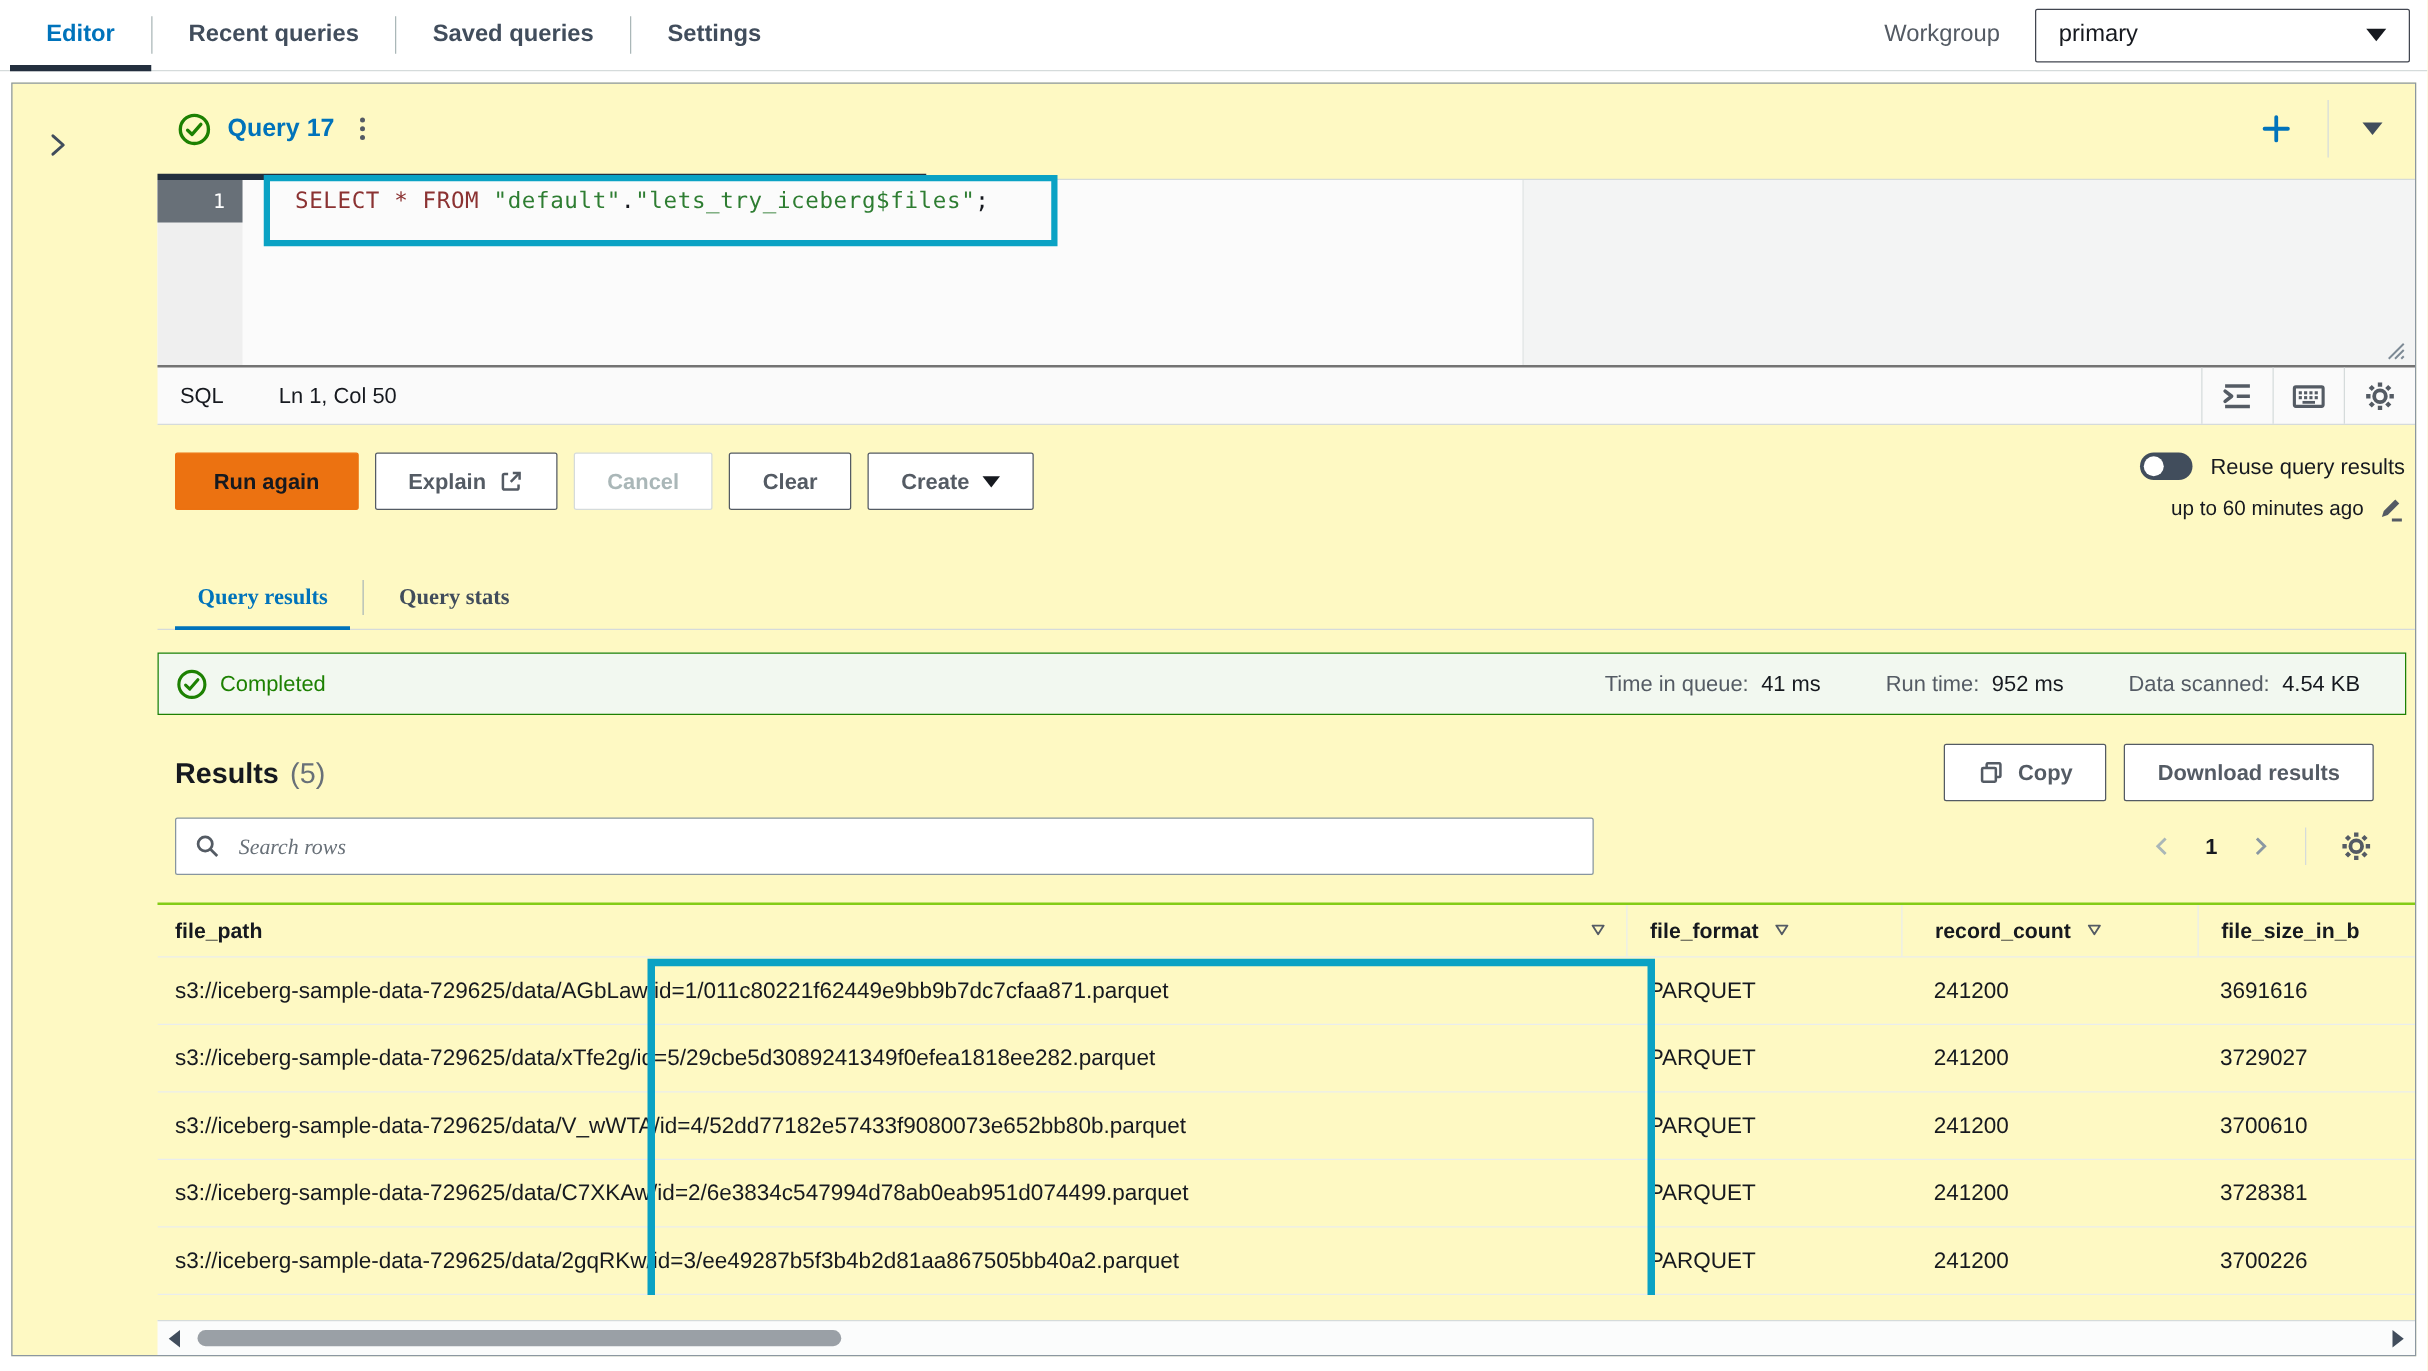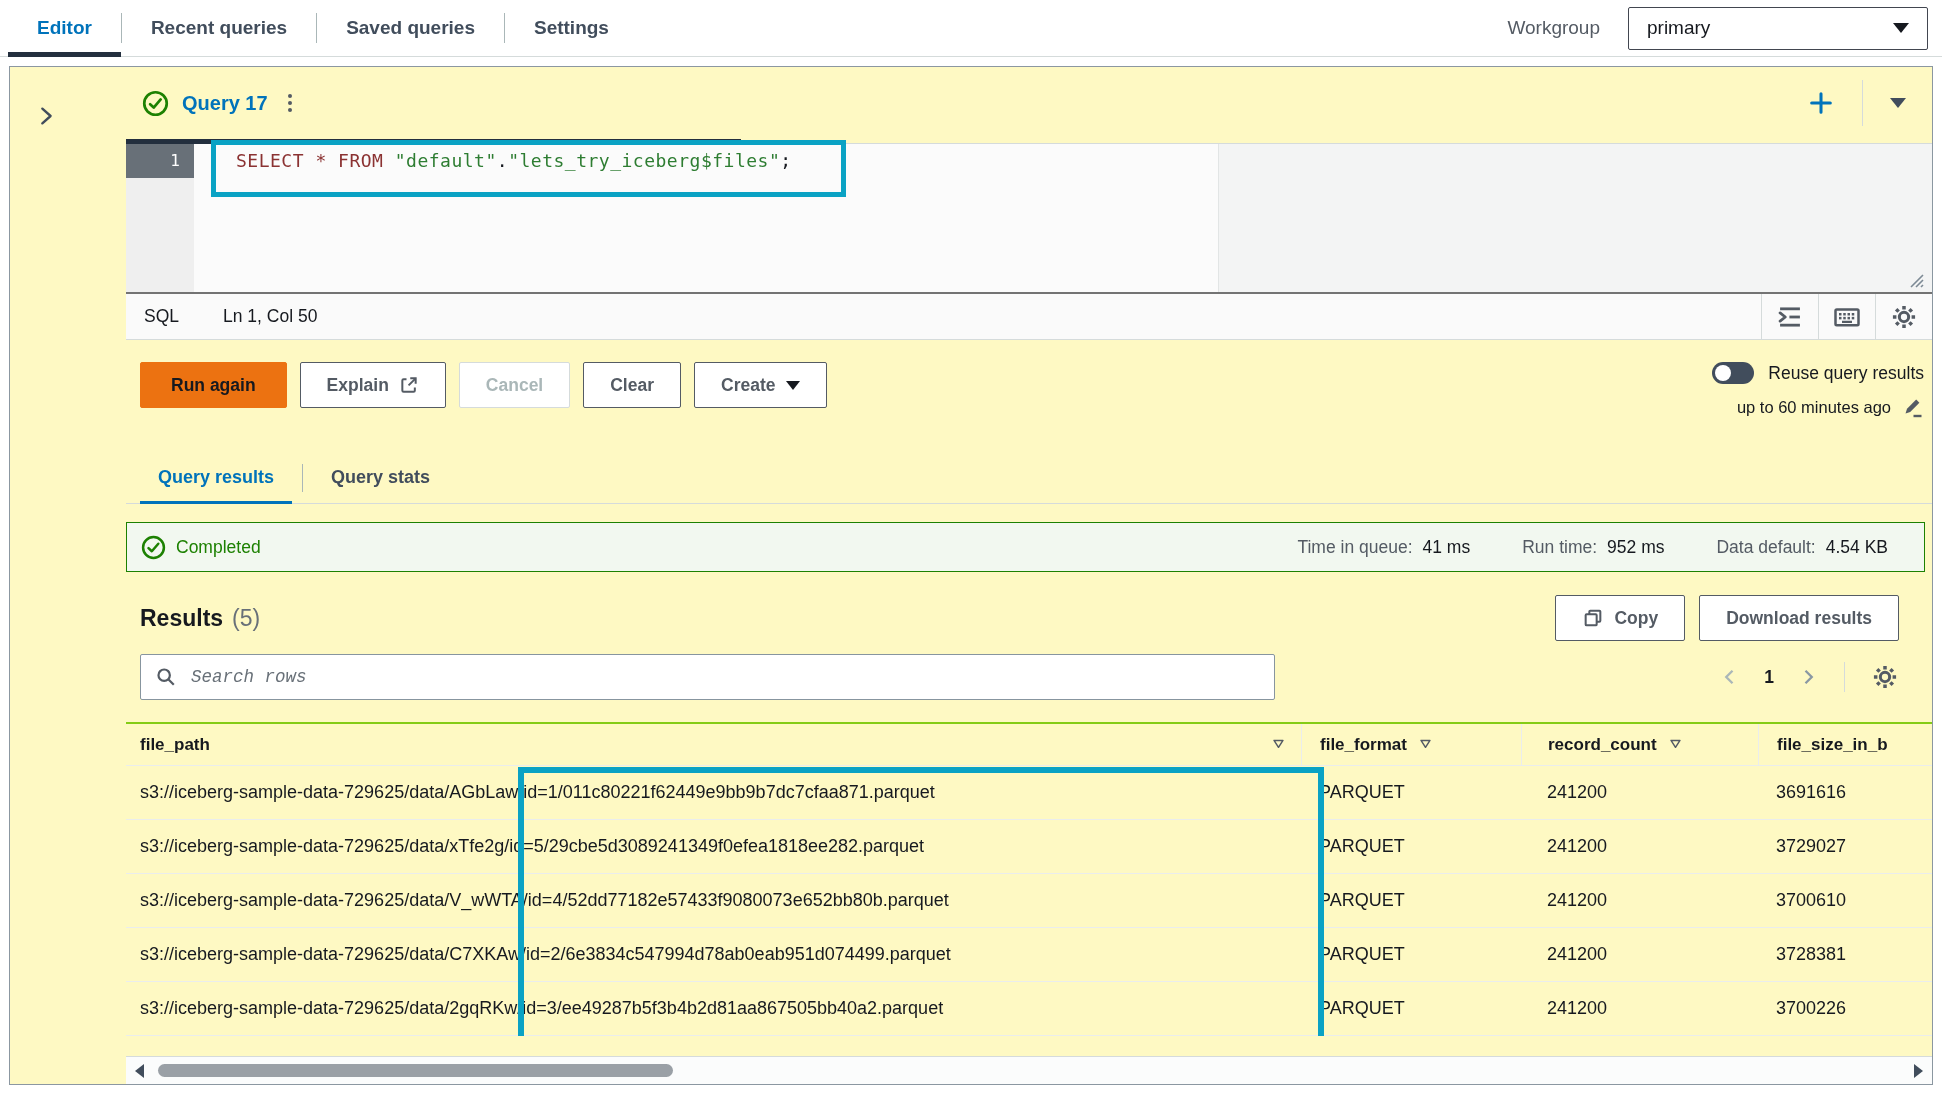--- a/index.html
+++ b/index.html
@@ -76,21 +76,21 @@
   .reuse-block { margin-left:auto; display:flex; flex-direction:column; align-items:flex-end; gap:11px; padding-right:2px; }
   .reuse-row { display:flex; align-items:center; gap:14px; }
   .toggle { width:42px; height:22px; border-radius:11px; background:#414d5c; position:relative; cursor:pointer; }
   .toggle-knob { position:absolute; left:3px; top:3px; width:16px; height:16px; border-radius:50%; background:#fff; }
   .reuse-label { font-size:17.5px; }
   .reuse-sub { display:flex; align-items:center; gap:9px; font-size:16.5px; }
   .reuse-sub svg { cursor:pointer; }
 
   
   .result-tabs { margin-top:16px; height:52px; display:flex; align-items:stretch; padding-left:14px;
-                 border-bottom:1px solid #d5dbdb; flex:none; }
+                 border-bottom:1px solid #d5dbdb; flex:none;font-family:Liberation Serif, serif; }
   .rtab { position:relative; display:flex; align-items:center; padding:0 18px; font-size:18px; font-weight:bold;
           color:#414d5c; cursor:pointer; }
   .rtab.active { color:#0073bb; }
   .rtab.active::after { content:""; position:absolute; left:0; right:0; bottom:-1px; height:3px; background:#0073bb; }
   .rtab-sep { width:1px; height:28px; background:#aab7b8; margin:0 10px; align-self:center; }
 
   
   .completed-bar { margin:18px 7px 0 0; height:50px; border:1px solid #1d8102; background:#f2f8f0;
                    display:flex; align-items:center; padding:0 36px 0 14px; flex:none; }
   .cb-state { display:flex; align-items:center; gap:10px; color:#1d8102; font-size:17.5px; }
@@ -103,21 +103,21 @@
   .results-header { margin-top:22px; display:flex; align-items:center; padding:0 33px 0 14px; height:48px; flex:none; }
   .rh-title { font-size:23px; font-weight:bold; }
   .rh-count { font-size:23px; color:#687078; margin-left:9px; font-weight:normal; }
   .rh-buttons { margin-left:auto; display:flex; gap:14px; }
 
   
   .search-row { margin-top:12px; display:flex; align-items:center; padding:0 33px 0 14px; flex:none; }
   .search-box { width:1135px; height:46px; border:1px solid #87959f; border-radius:2px; display:flex;
                 align-items:center; gap:12px; padding:0 14px; background:#fff; }
   .search-input { border:none; outline:none; flex:1; font-size:17.5px; font-style:italic; color:#16191f;
-                  font-family:Liberation Mono, monospace; background:transparent; }
+                  font-family:Liberation Serif, serif; background:transparent; }
   .search-input::placeholder { color:#687078; font-style:italic; }
   .pagination { margin-left:auto; display:flex; align-items:center; gap:24px; }
   .pagination svg { cursor:pointer; }
   .page-num { font-size:17.5px; font-weight:bold; }
   .pg-sep { width:1px; height:30px; background:#d5dbdb; margin:0 2px; }
 
   
   .results-table { margin-top:22px; position:relative; border-top:2px solid #84cc16; flex:none; overflow:hidden; }
   .thead { display:flex; height:42px; border-bottom:1px solid #eaeded; align-items:stretch; }
   .th { display:flex; align-items:center; font-size:17px; font-weight:bold; height:100%; }
@@ -309,21 +309,21 @@
         <div class="run-metrics">
             <div class="metric">
               <span class="metric-label">Time in queue:</span>
               <span class="metric-value">41 ms</span>
             </div>
             <div class="metric">
               <span class="metric-label">Run time:</span>
               <span class="metric-value">952 ms</span>
             </div>
             <div class="metric">
-              <span class="metric-label">Data default:</span>
+              <span class="metric-label">Data scanned:</span>
               <span class="metric-value">4.54 KB</span>
             </div>
           </div>
       </div>
 
       <div class="results-header">
         <span class="rh-title">Results</span>
         <span class="rh-count">(5)</span>
         <div class="rh-buttons">
           <button class="btn btn-secondary">

